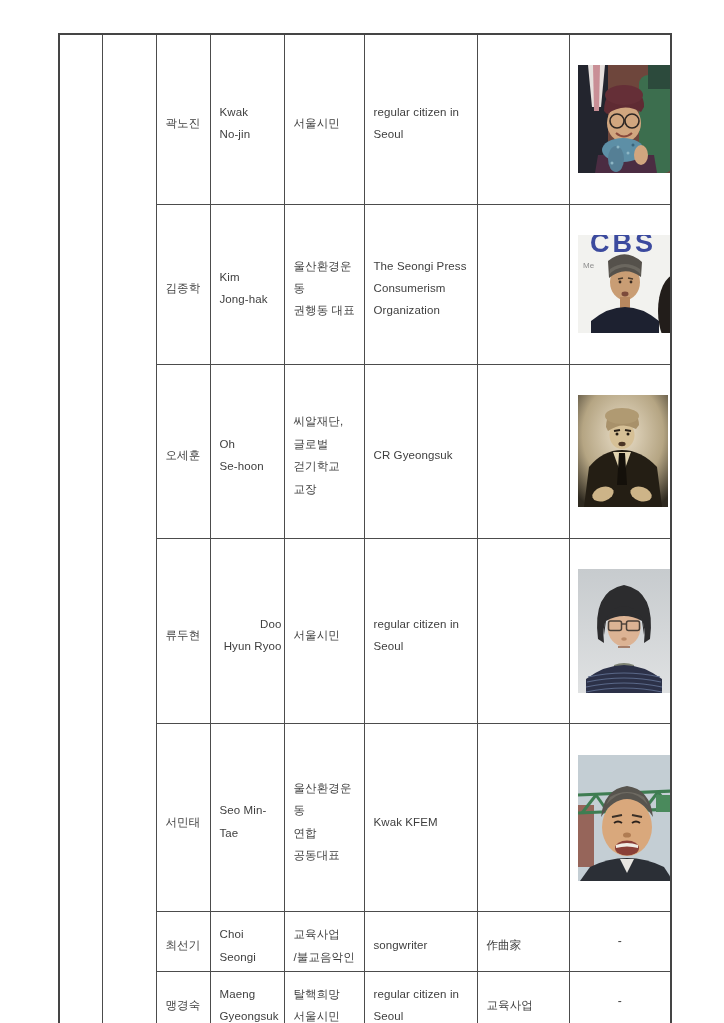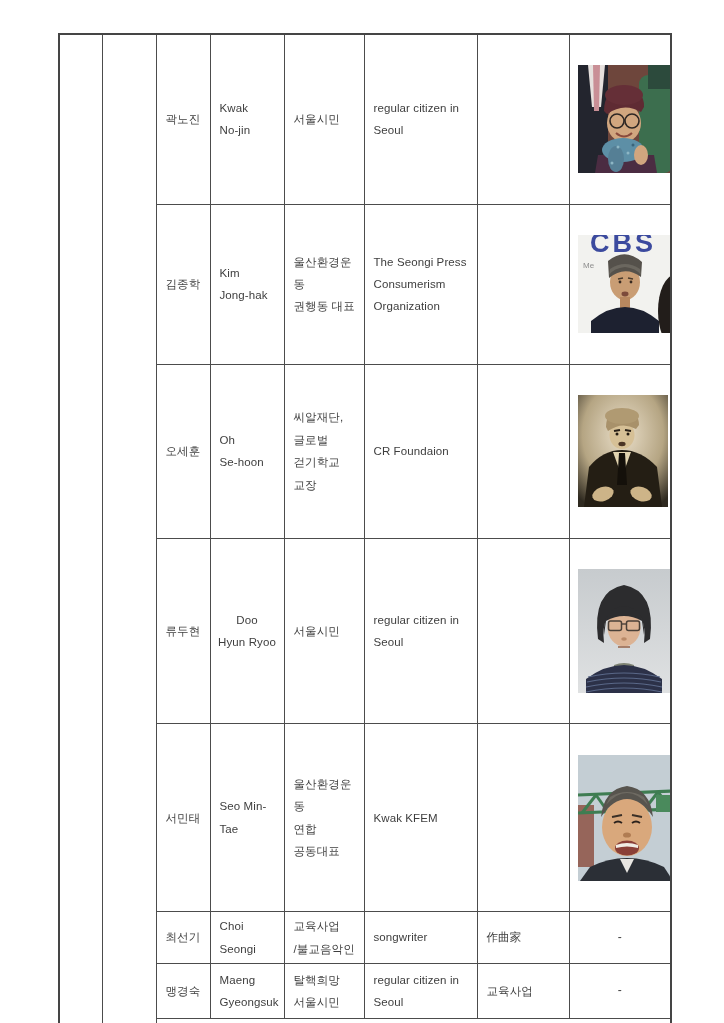--- a/index.html
+++ b/index.html
@@ -14,27 +14,27 @@
     position: absolute; left: 58px; top: 33px;
     width: 614px;
     border-collapse: collapse; table-layout: fixed;
   }
   .roster td {
     border: 1px solid #4c4c4c;
     vertical-align: middle;
     font-size: 11.5px;
     line-height: 1.95;
     color: #3e3e3e;
-    padding: 3px 4px 3px 9px;
+    padding: 11px 4px 3px 9px;
     white-space: pre-line;
     letter-spacing: 0.1px;
     overflow: hidden;
   }
   .roster { border: 2px solid #454545; }
-  td.center-cell { text-align: center; padding-left: 2px; padding-right: 2px; margin-top: 35px; }
+  td.center-cell { text-align: right; padding-left: 2px; padding-right: 2px; margin-top: 35px; }
   td.photo-cell  { text-align: right; padding: 8px; }
   .photo-cell svg { display: block; margin: 0 auto; }
   td.dash-cell   { text-align: center; padding: 0; font-size: 12px; color: #3e3e3e; }
   td.anon-cell   { padding-left: 19px; font-style: italic; }
   td.cat-cell    { text-align: center; padding-left: 2px; padding-right: 2px; }
   td.company-cell{ padding: 0; }
 </style>
 </head>
 <body>
 
@@ -119,21 +119,21 @@
   </tr>
 
   <tr style="height:127px">
     <td>오세훈</td>
     <td>Oh
 Se-hoon</td>
     <td>씨알재단,
 글로벌
 걷기학교
 교장</td>
-    <td>CR Foundaion</td>
+    <td>CR Gyeongsuk</td>
     <td></td>
     <td class="photo-cell">
       <svg width="90" height="112" viewBox="0 0 90 112">
         <defs>
           <radialGradient id="sepia" cx="50%" cy="35%" r="75%">
             <stop offset="0%" stop-color="#eadfca"></stop>
             <stop offset="60%" stop-color="#b5a583"></stop>
             <stop offset="100%" stop-color="#2f2a20"></stop>
           </radialGradient>
         </defs>

